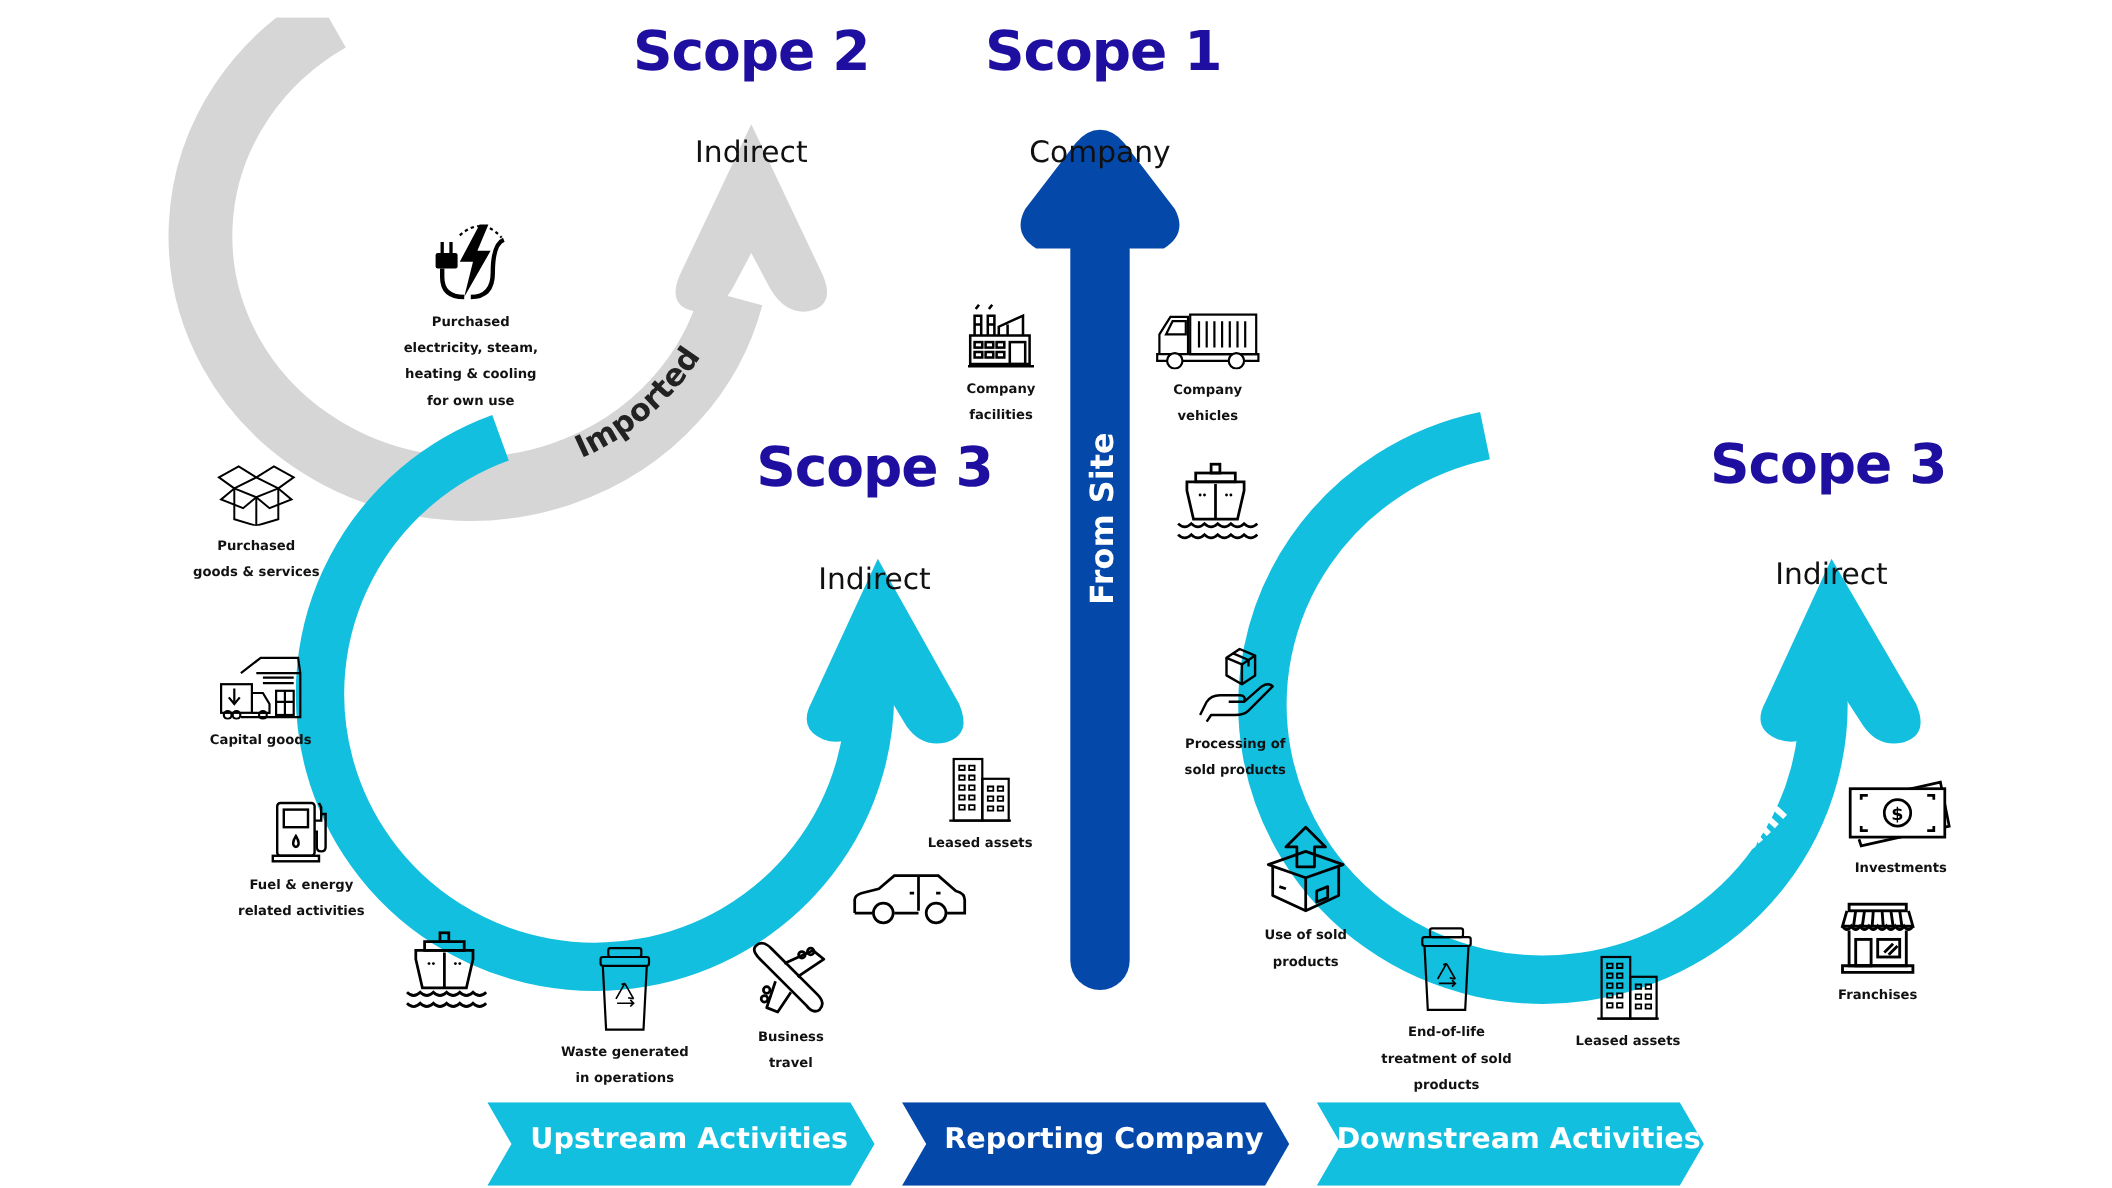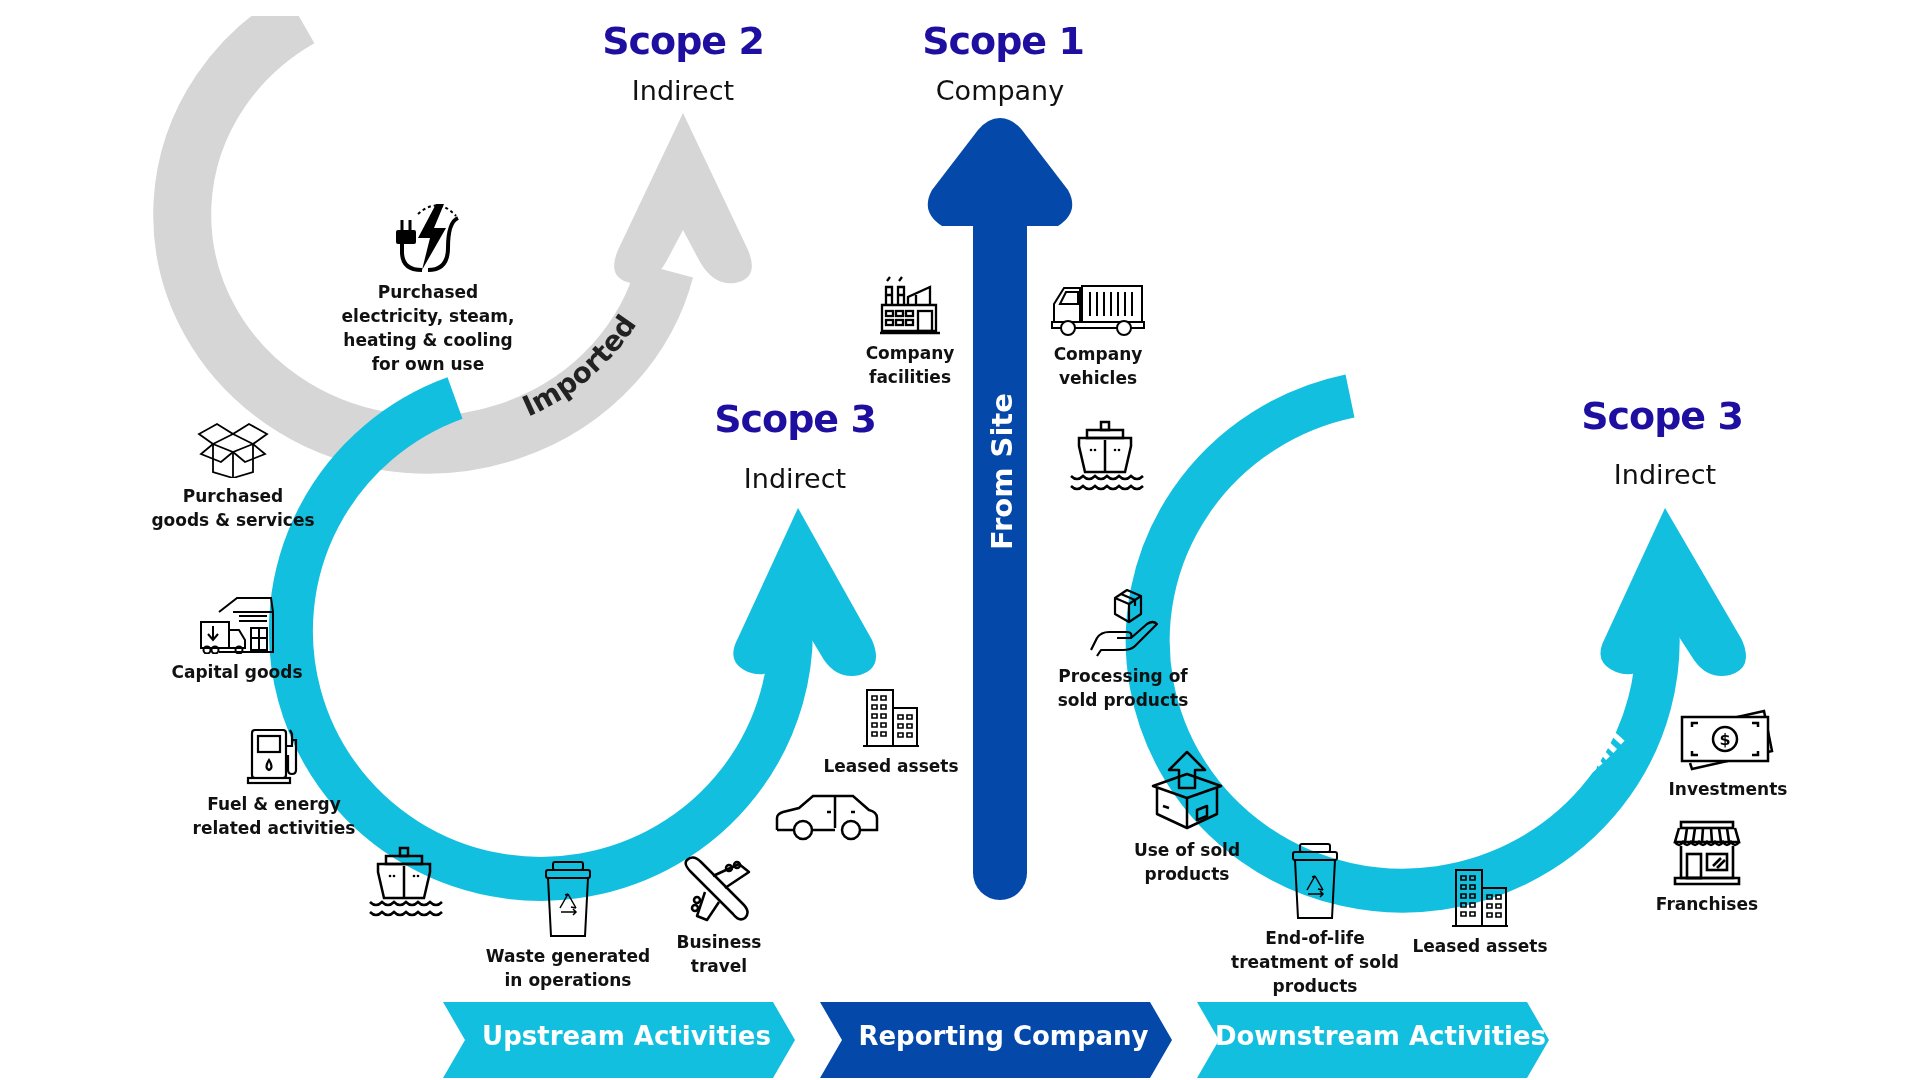--- a/index.html
+++ b/index.html
@@ -1,22 +1,22 @@
 <!DOCTYPE html>
 <html><head>
 <meta charset="utf-8">
 <style>
   html, body { margin:0; padding:0; background:#ffffff; }
   body { width:1920px; height:1080px; position:relative; overflow:hidden; font-family:"Liberation Sans", sans-serif; }
   #canvas { position:absolute; left:0; top:0; }
-  .scope-title { position:absolute; font-family:"DejaVu Sans", sans-serif; font-weight:bold; color:#1f0fa0; font-size:38px; letter-spacing:-1px; text-align:center; width:260px; line-height:1; }
-  .scope-sub { position:absolute; font-family:"DejaVu Sans", sans-serif; color:#111; font-size:27px; text-align:center; width:260px; line-height:1; }
+  .scope-title { position:absolute; font-family:"DejaVu Sans", sans-serif; font-weight:bold; color:#1f0fa0; font-size:50px; letter-spacing:-1px; text-align:center; width:260px; line-height:1; }
+  .scope-sub { position:absolute; font-family:"DejaVu Sans", sans-serif; color:#111; font-size:27px; text-align:center; width:260px; line-height:1;margin-top:48px; }
   .item { position:absolute; width:220px; text-align:center; }
   .item .ico { display:block; margin:0 auto 6px auto; }
-  .item .lbl { font-family:"DejaVu Sans", sans-serif; font-weight:bold; font-size:17px; line-height:24px; color:#111; white-space:pre-line; }
+  .item .lbl { font-family:"DejaVu Sans", sans-serif; font-weight:bold; font-size:12px; line-height:24px; color:#111; white-space:pre-line; }
   .banner { position:absolute; top:1002px; height:67px; }
   .banner svg { position:absolute; left:0; top:0; }
   .banner span { position:absolute; left:0; right:0; top:0; bottom:0; display:flex; align-items:center; justify-content:center; color:#fff; font-family:"DejaVu Sans", sans-serif; font-weight:bold; font-size:26px; padding-left:12px; }
 </style>
 </head>
 <body>
 
 <svg id="canvas" width="1920" height="1080" viewBox="0 0 1920 1080">
   <defs>
     <path id="imported-path" d="M 520 420 A 240 240 0 0 0 650 300"></path>

